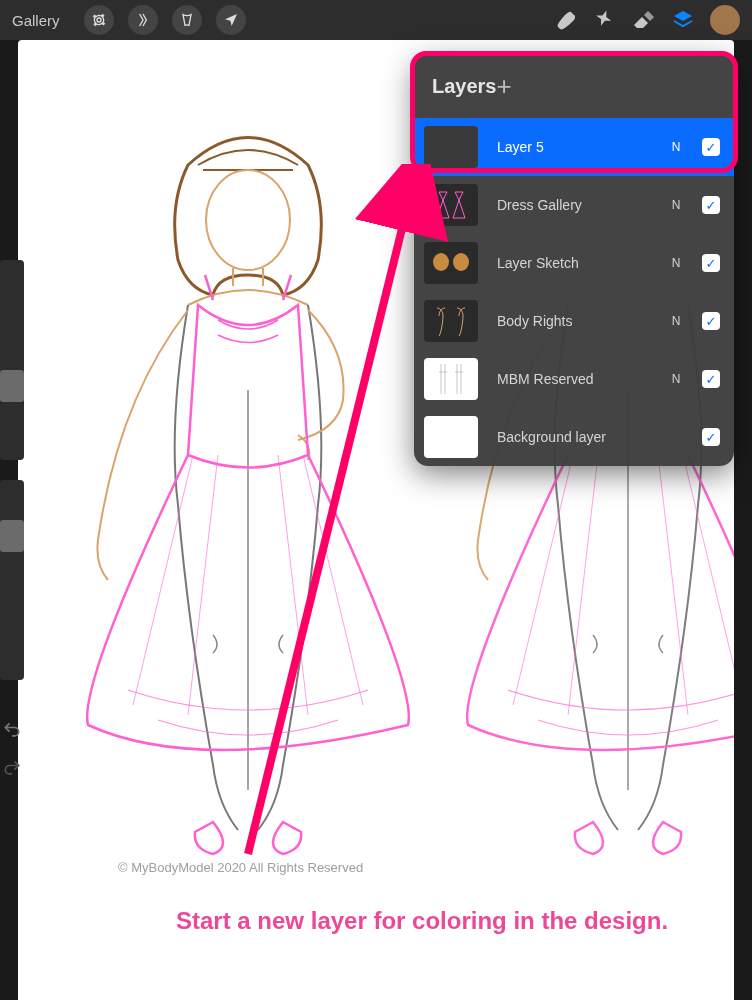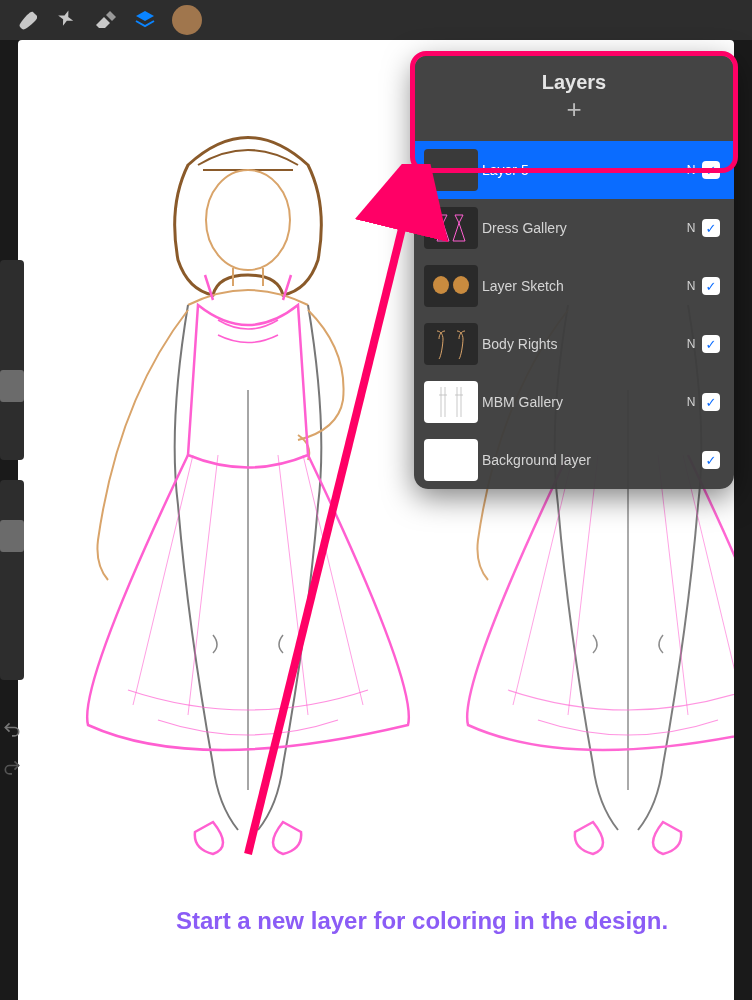--- a/index.html
+++ b/index.html
@@ -29,21 +29,21 @@
     position: absolute; top: 40px; left: 18px; right: 18px; bottom: 0;
     background: #ffffff; border-radius: 4px 4px 0 0; overflow: hidden;
   }
   .sketch-wrap {
     position: absolute; inset: 0;
   }
   .copyright {
     position: absolute; left: 100px; top: 820px; color: #9e9e9e; font-size: 13px;
   }
   .annotation {
-    position: absolute; left: 158px; top: 865px; color: #8b5cf6;
+    position: absolute; left: 158px; top: 865px; color: #ec4899;
     font-size: 24px; font-weight: 700; line-height: 1.3;
     width: 500px;
   }
 
   
   .figure { position: absolute; }
   .fig1 { left: 20px; top: 70px; width: 420px; height: 770px; }
   .fig2 { left: 400px; top: 70px; width: 420px; height: 770px; }
 
   
@@ -66,26 +66,26 @@
   }
 
   
   .layers-panel {
     position: absolute; top: 55px; right: 18px; width: 320px;
     background: rgba(60,60,60,0.96); border-radius: 14px; overflow: hidden;
     box-shadow: 0 8px 30px rgba(0,0,0,0.5);
   }
   .layers-header {
     display: flex; align-items: center; justify-content: flex-start;
-    padding: 16px 18px; color: #e5e5e5; font-size: 20px; font-weight: 600; flex-direction: column;
+    padding: 16px 18px; color: #e5e5e5; font-size: 20px; font-weight: 600;
   }
   .layers-header .plus { font-size: 26px; font-weight: 300; color: #bbb; cursor:pointer; }
   .layer-row {
     display: flex; align-items: center; padding: 8px 14px 8px 10px;
-    gap: 4px; color: #d5d5d5; font-size: 14px;
+    gap: 19px; color: #d5d5d5; font-size: 14px;
   }
   .layer-row.selected { background: #0a6cff; color: #fff; }
   .layer-thumb {
     width: 54px; height: 42px; border-radius: 4px; background: #2a2a2a;
     flex: none; display:flex; align-items:center; justify-content:center;
     overflow:hidden;
   }
   .layer-thumb.white { background: #fff; }
   .layer-thumb svg { width: 48px; height: 38px; }
   .layer-row.selected .layer-thumb { background: #3a3a3a; }
@@ -107,20 +107,45 @@
   
   .arrow {
     position: absolute; left: 218px; top: 164px; width: 230px; height: 700px;
     pointer-events: none;
   }
 </style>
 </head>
 <body>
 
 <div class="toolbar">
+  <div class="toolbar-left">
+    <span class="gallery-link">Gallery</span>
+    <span class="tool-circle">
+      <svg viewBox="0 0 24 24" width="16" height="16" fill="none" stroke="#ddd" stroke-width="2">
+          <circle cx="12" cy="12" r="3"></circle>
+          <path d="M19 12a7 7 0 0 1-1 3.5l2 2-1.5 1.5-2-2A7 7 0 0 1 12 19a7 7 0 0 1-3.5-1l-2 2L5 18.5l2-2A7 7 0 0 1 5 12a7 7 0 0 1 1-3.5l-2-2L5.5 5l2 2A7 7 0 0 1 12 5a7 7 0 0 1 3.5 1l2-2L19 5.5l-2 2A7 7 0 0 1 19 12z"></path>
+        </svg>
+    </span>
+    <span class="tool-circle">
+      <svg viewBox="0 0 24 24" width="16" height="16" fill="none" stroke="#ddd" stroke-width="2">
+          <path d="M7 3l5 9-5 9"></path>
+          <path d="M12 3l5 9-5 9"></path>
+        </svg>
+    </span>
+    <span class="tool-circle">
+      <svg viewBox="0 0 24 24" width="16" height="16" fill="none" stroke="#ddd" stroke-width="2">
+          <path d="M6 4c4 2 8 2 12 0l-3 16c-2-1-4-1-6 0z"></path>
+        </svg>
+    </span>
+    <span class="tool-circle">
+      <svg viewBox="0 0 24 24" width="16" height="16" fill="#ddd">
+          <path d="M3 11l18-8-8 18-2-8z"></path>
+        </svg>
+    </span>
+  </div>
   <div class="toolbar-right">
     <span class="icon-btn">
       <svg viewBox="0 0 24 24" fill="#c8c8c8">
           <path d="M20 4c-1-1-3 0-6 3s-6 7-7 9c-1 2 0 3 1 4s2 2 4 1 6-4 9-7 4-5 3-6-3-3-4-4z"></path>
         </svg>
     </span>
     <span class="icon-btn">
       <svg viewBox="0 0 24 24" fill="#c8c8c8">
           <path d="M12 2l2 6 6 2-6 2-2 6-2-6-6-2 6-2z" transform="rotate(20 12 12)"></path>
         </svg>
@@ -177,20 +202,21 @@
       <path d="M150 195 q-20 120 -10 200 q10 120 35 260 q5 40 25 65 M270 195 q20 120 10 200 q-10 120 -35 260 q-5 40 -25 65" fill="none" stroke="#777" stroke-width="2"></path>
       <path d="M210 280 v400" stroke="#888" stroke-width="1.5"></path>
       <path d="M150 345 q-110 230 -100 270 q110 50 320 0 q10 -40 -100 -270" fill="none" stroke="#ff5fd1" stroke-width="2.5"></path>
       <path d="M120 610 q90 30 180 0 M90 580 q120 40 240 0" stroke="#ff5fd1" stroke-width="1.2" fill="none" opacity="0.7"></path>
       <path d="M155 345 l-60 250 M265 345 l60 250 M180 345 l-30 260 M240 345 l30 260" stroke="#ff5fd1" stroke-width="1" fill="none" opacity="0.6"></path>
       <path d="M175 525 q8 10 0 18 M245 525 q-8 10 0 18" stroke="#888" stroke-width="1.5" fill="none"></path>
       <path d="M175 712 q20 25 0 32 q-20 -5 -18 -22z M245 712 q-20 25 0 32 q20 -5 18 -22z" fill="none" stroke="#ff5fd1" stroke-width="2.5"></path>
       <path d="M150 200 q-70 90 -90 230 q-3 25 10 40" fill="none" stroke="#d9a46a" stroke-width="2"></path>
     </svg>
 
+    <div class="copyright">© MyBodyModel 2020 All Rights Reserved</div>
     <div class="annotation">Start a new layer for coloring in the design.</div>
   </div>
 </div>
 
 <div class="sidebar-sliders">
   <div class="slider-track t1">
     <div class="slider-thumb" style="top:110px"></div>
   </div>
   <div class="slider-track t2">
     <div class="slider-thumb" style="top:40px"></div>
@@ -258,21 +284,21 @@
         <div class="layer-check">✓</div>
       </div>
       <div class="layer-row">
         <div class="layer-thumb white">
           <svg viewBox="0 0 48 38" style="background:#fff">
             <g stroke="#bbb" stroke-width="0.8" fill="none">
               <path d="M14 4v30M18 4v30M12 12h8M30 4v30M34 4v30M28 12h8"></path>
             </g>
           </svg>
         </div>
-        <div class="layer-name">MBM Gallery</div>
+        <div class="layer-name">MBM Reserved</div>
         <div class="layer-mode">N</div>
         <div class="layer-check">✓</div>
       </div>
       <div class="layer-row">
         <div class="layer-thumb white"></div>
         <div class="layer-name">Background layer</div>
         <div class="layer-mode"></div>
         <div class="layer-check">✓</div>
       </div>
     </div>

